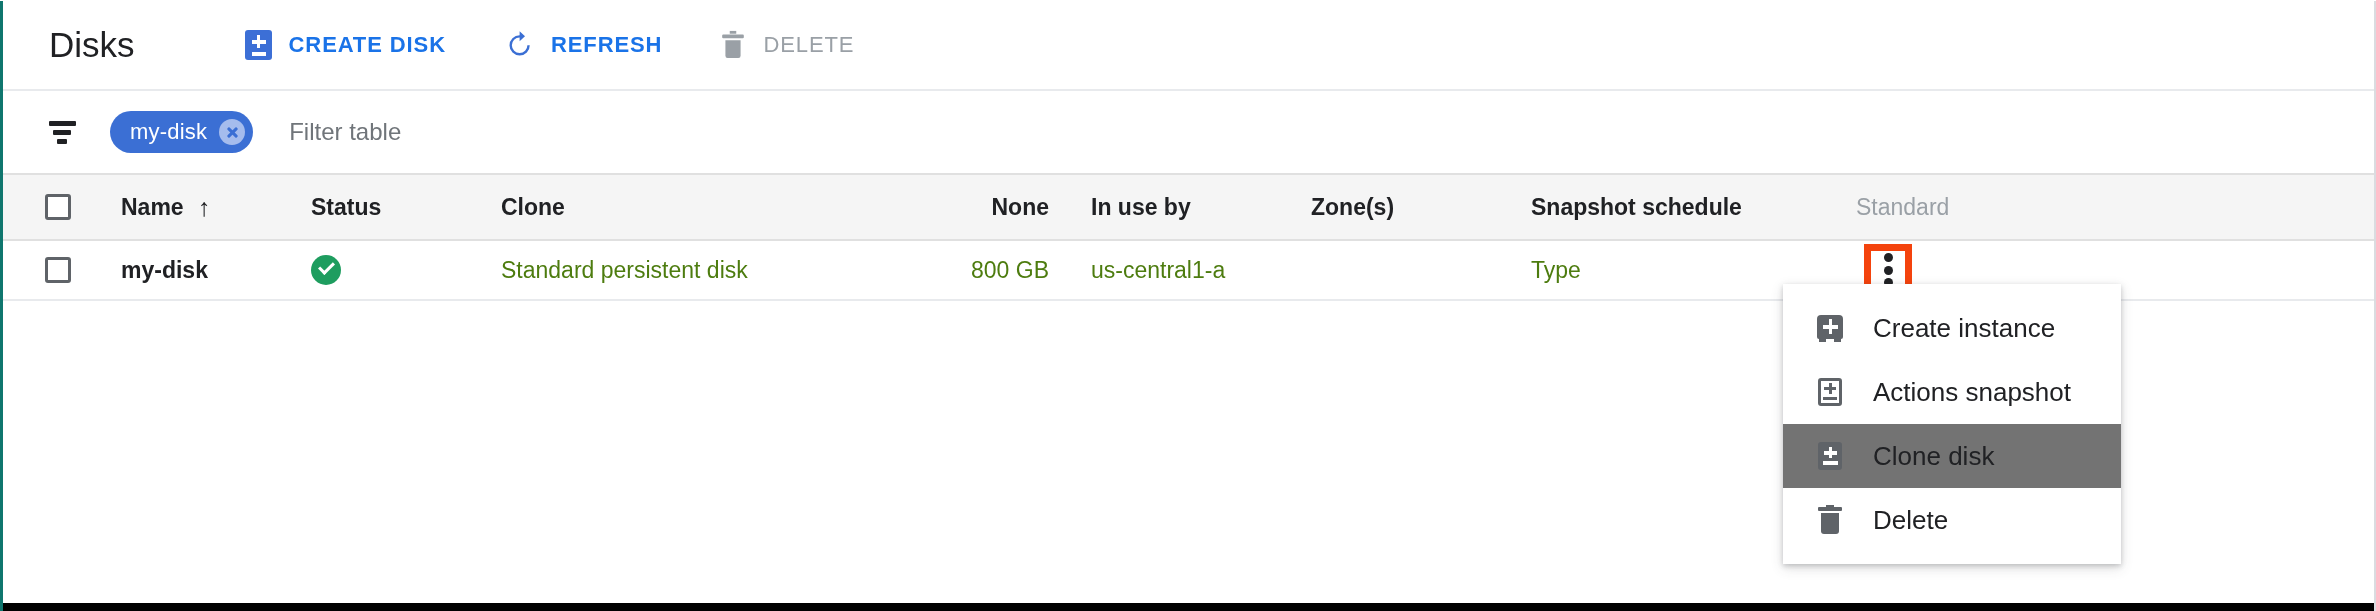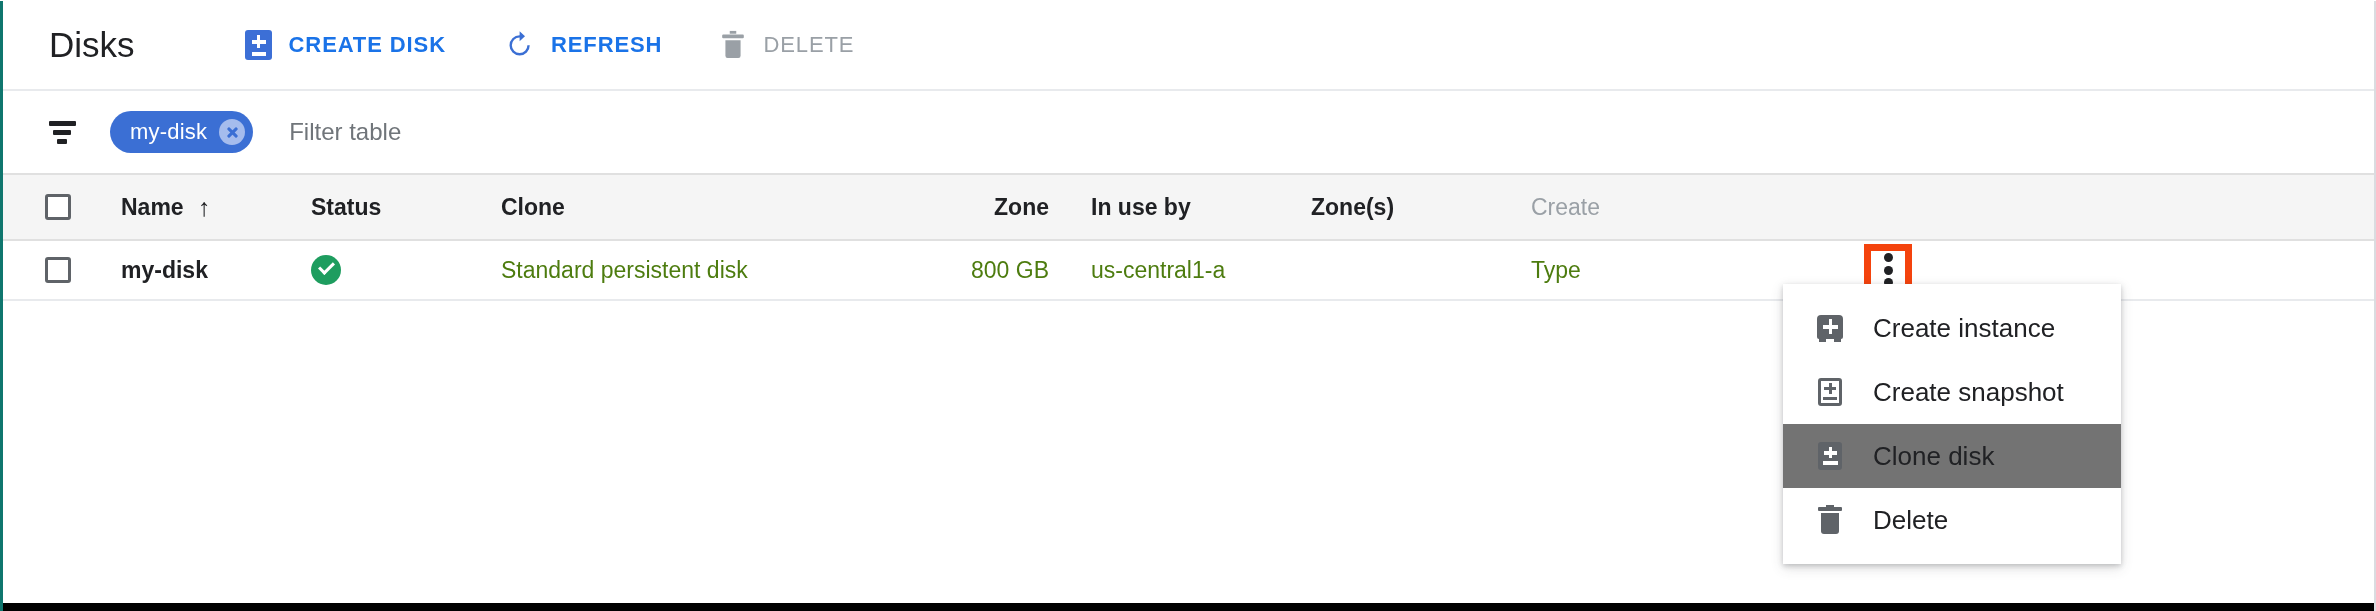--- a/index.html
+++ b/index.html
@@ -432,30 +432,33 @@
         <span class="th-text">Name</span>
         <span class="sort-arrow">↑</span>
       </div>
       <div class="cell c-status">
         <span class="th-text">Status</span>
       </div>
       <div class="cell c-type">
         <span class="th-text">Clone</span>
       </div>
       <div class="cell c-size">
-        <span class="th-text">Zone</span>
+        <span class="th-text">None</span>
       </div>
       <div class="cell c-inuse">
         <span class="th-text">In use by</span>
       </div>
       <div class="cell c-zone">
         <span class="th-text">Zone(s)</span>
       </div>
+      <div class="cell c-snap">
+        <span class="th-text">Snapshot schedule</span>
+      </div>
       <div class="cell c-actions">
-        <span class="th-text muted">Create</span>
+        <span class="th-text muted">Standard</span>
       </div>
     </div>
 
     <div class="trow">
       <div class="cell c-check">
         <span class="checkbox"></span>
       </div>
       <div class="cell c-name">
         <span class="td-text strong">my-disk</span>
       </div>
@@ -503,21 +506,21 @@
       <span class="mi-label">Create instance</span>
     </div>
 
     <div class="menu-item">
       <span class="mi-icon mi-snapshot">
         <span class="frame"></span>
           <span class="pv"></span>
           <span class="ph"></span>
           <span class="bar"></span>
       </span>
-      <span class="mi-label">Create snapshot</span>
+      <span class="mi-label">Actions snapshot</span>
     </div>
 
     <div class="menu-item hover">
       <span class="mi-icon mi-clone">
         <span class="sq"></span>
           <span class="pv"></span>
           <span class="ph"></span>
           <span class="bar"></span>
       </span>
       <span class="mi-label">Clone disk</span>

